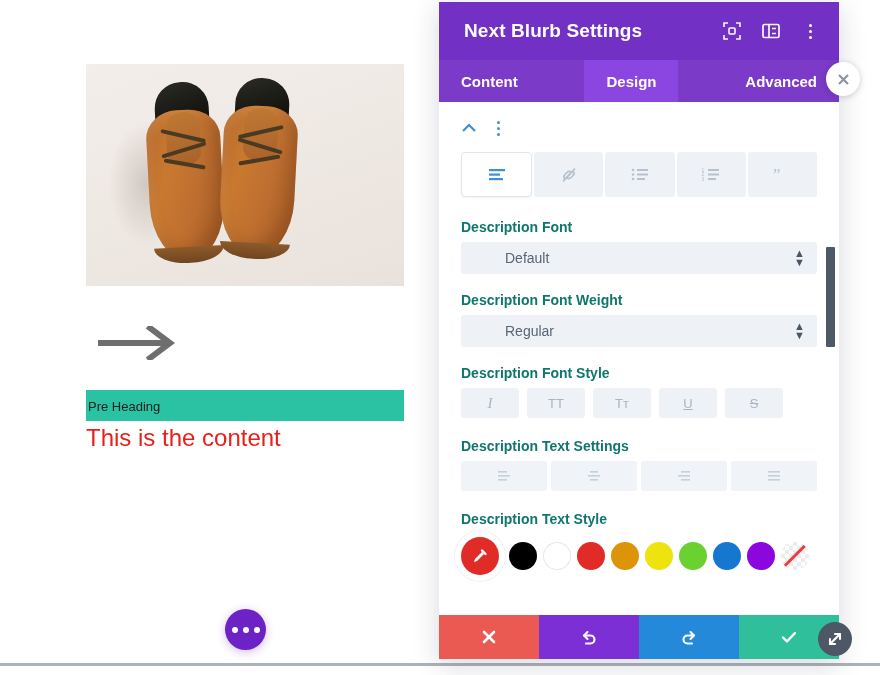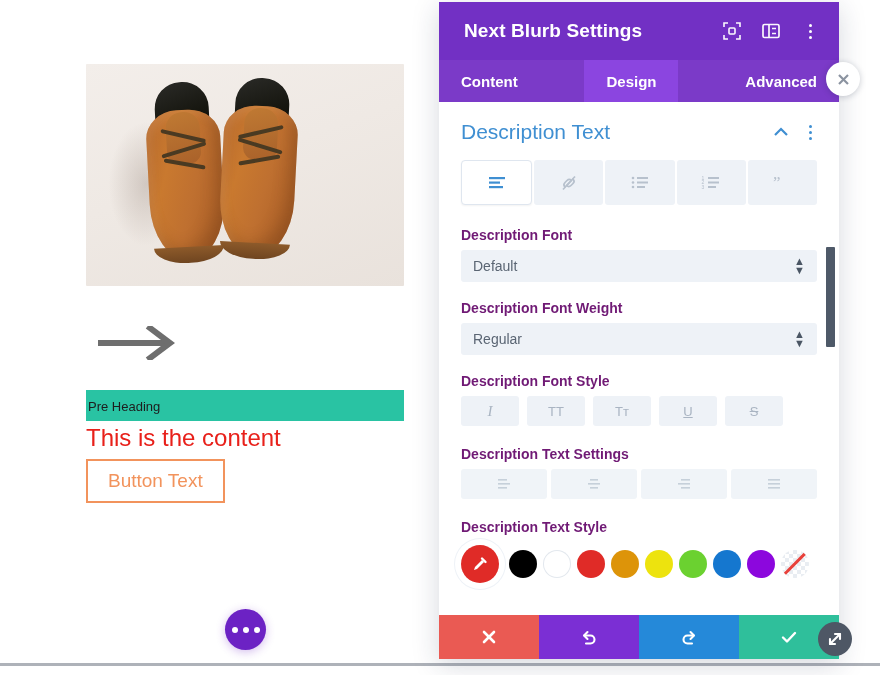--- a/index.html
+++ b/index.html
@@ -117,26 +117,26 @@
   .dots-blue { display:flex; flex-direction:column; gap:3px; align-items:center; width:14px; }
   .dots-blue i { width:3px; height:3px; background:#3f8fd2; border-radius:50%; display:block; }
 
   .icon-row { display:flex; gap:2px; margin-bottom: 22px; }
   .icon-btn {
     flex:1; height:45px; background:#eef2f7; border-radius:3px;
     display:flex; align-items:center; justify-content:center;
   }
   .icon-btn.sel { background:#fff; border:1px solid #dfe6ef; border-radius:4px; box-shadow:0 1px 2px rgba(0,0,0,.05); }
 
-  .field-label { font-size:14px; color:#701a75; font-weight:bold; margin-bottom:7px; }
+  .field-label { font-size:14px; color:#0f766e; font-weight:bold; margin-bottom:7px; }
   .select {
     height:32px; background:#eef2f7; border-radius:3px; display:flex; align-items:center;
     padding: 0 12px; font-size:14px; color:#5a6573; margin-bottom:18px; position:relative;
   }
-  .select .val { flex:1; }
+  .select .val { flex:1;margin-left:32px; }
   .select .sp { font-size:11px; line-height:9px; color:#4a5664; text-align:center; }
 
   .style-row { display:flex; gap:8px; margin-bottom:20px; }
   .style-btn {
     width:58px; height:30px; background:#eef2f7; border-radius:3px;
     display:flex; align-items:center; justify-content:center;
     color:#a9b4c2; font-size:15px;
   }
   .align-row { display:flex; gap:4px; margin-bottom:20px; }
   .align-btn {
@@ -222,21 +222,20 @@
           <line x1="4" y1="17" x2="72" y2="17" stroke="#6e6e6e" stroke-width="6"></line>
           <polyline points="56,2 76,17 56,32" fill="none" stroke="#6e6e6e" stroke-width="6" stroke-linecap="square"></polyline>
         </svg>
       </div>
 
       <div class="head-block">
         <div class="pre-heading">Pre Heading</div>
       </div>
 
       <div class="content-text">This is the content</div>
-      <div class="blurb-btn">Button Text</div>
     </div>
 
     <div class="fab">
       <i></i>
       <i></i>
       <i></i>
     </div>
   </div>
 
   <div class="canvas-bottom-rule"></div>
@@ -273,21 +272,20 @@
 
     <div class="tabs">
       <div class="tab">Content</div>
       <div class="tab active">Design</div>
       <div class="tab">Advanced</div>
     </div>
 
     <div class="modal-body">
 
       <div class="section-head">
-        <div class="section-title">Description Text</div>
         <span class="chev">
           <svg width="16" height="10" viewBox="0 0 16 10">
               <polyline points="2,8 8,2 14,8" fill="none" stroke="#3f8fd2" stroke-width="2.2"></polyline>
             </svg>
         </span>
         <span class="dots-blue">
             <i></i>
             <i></i>
             <i></i>
           </span>

